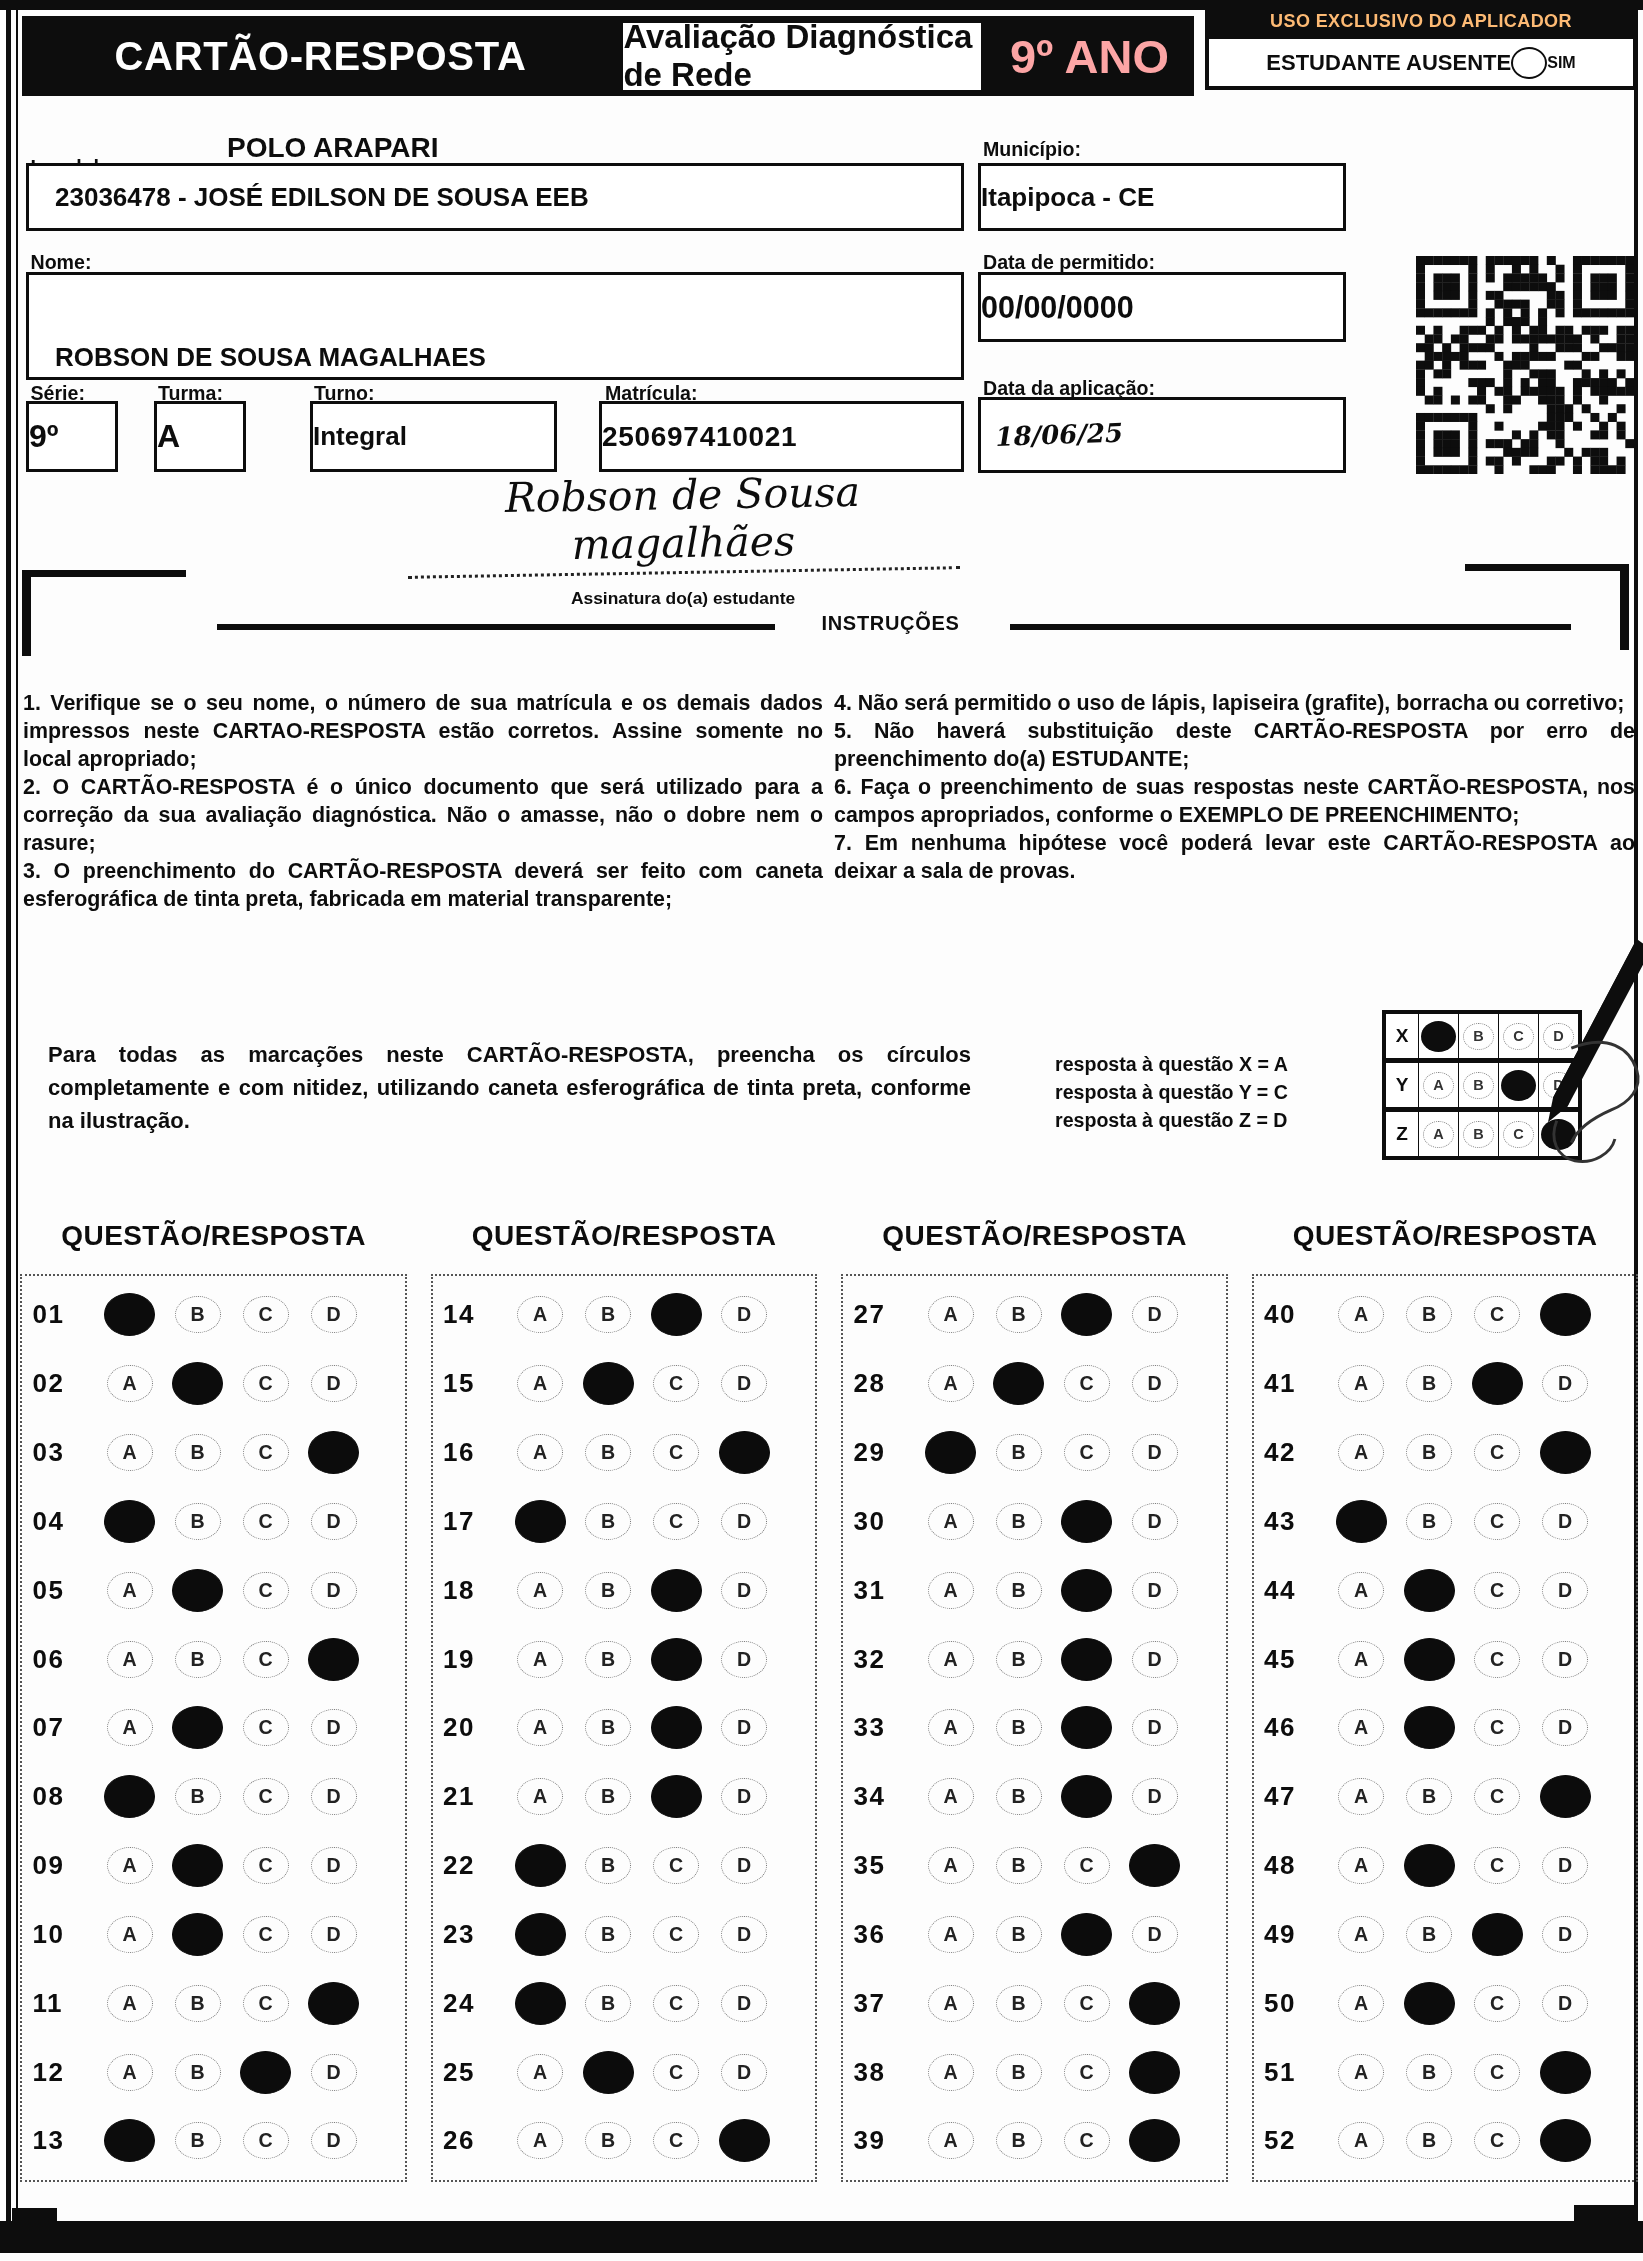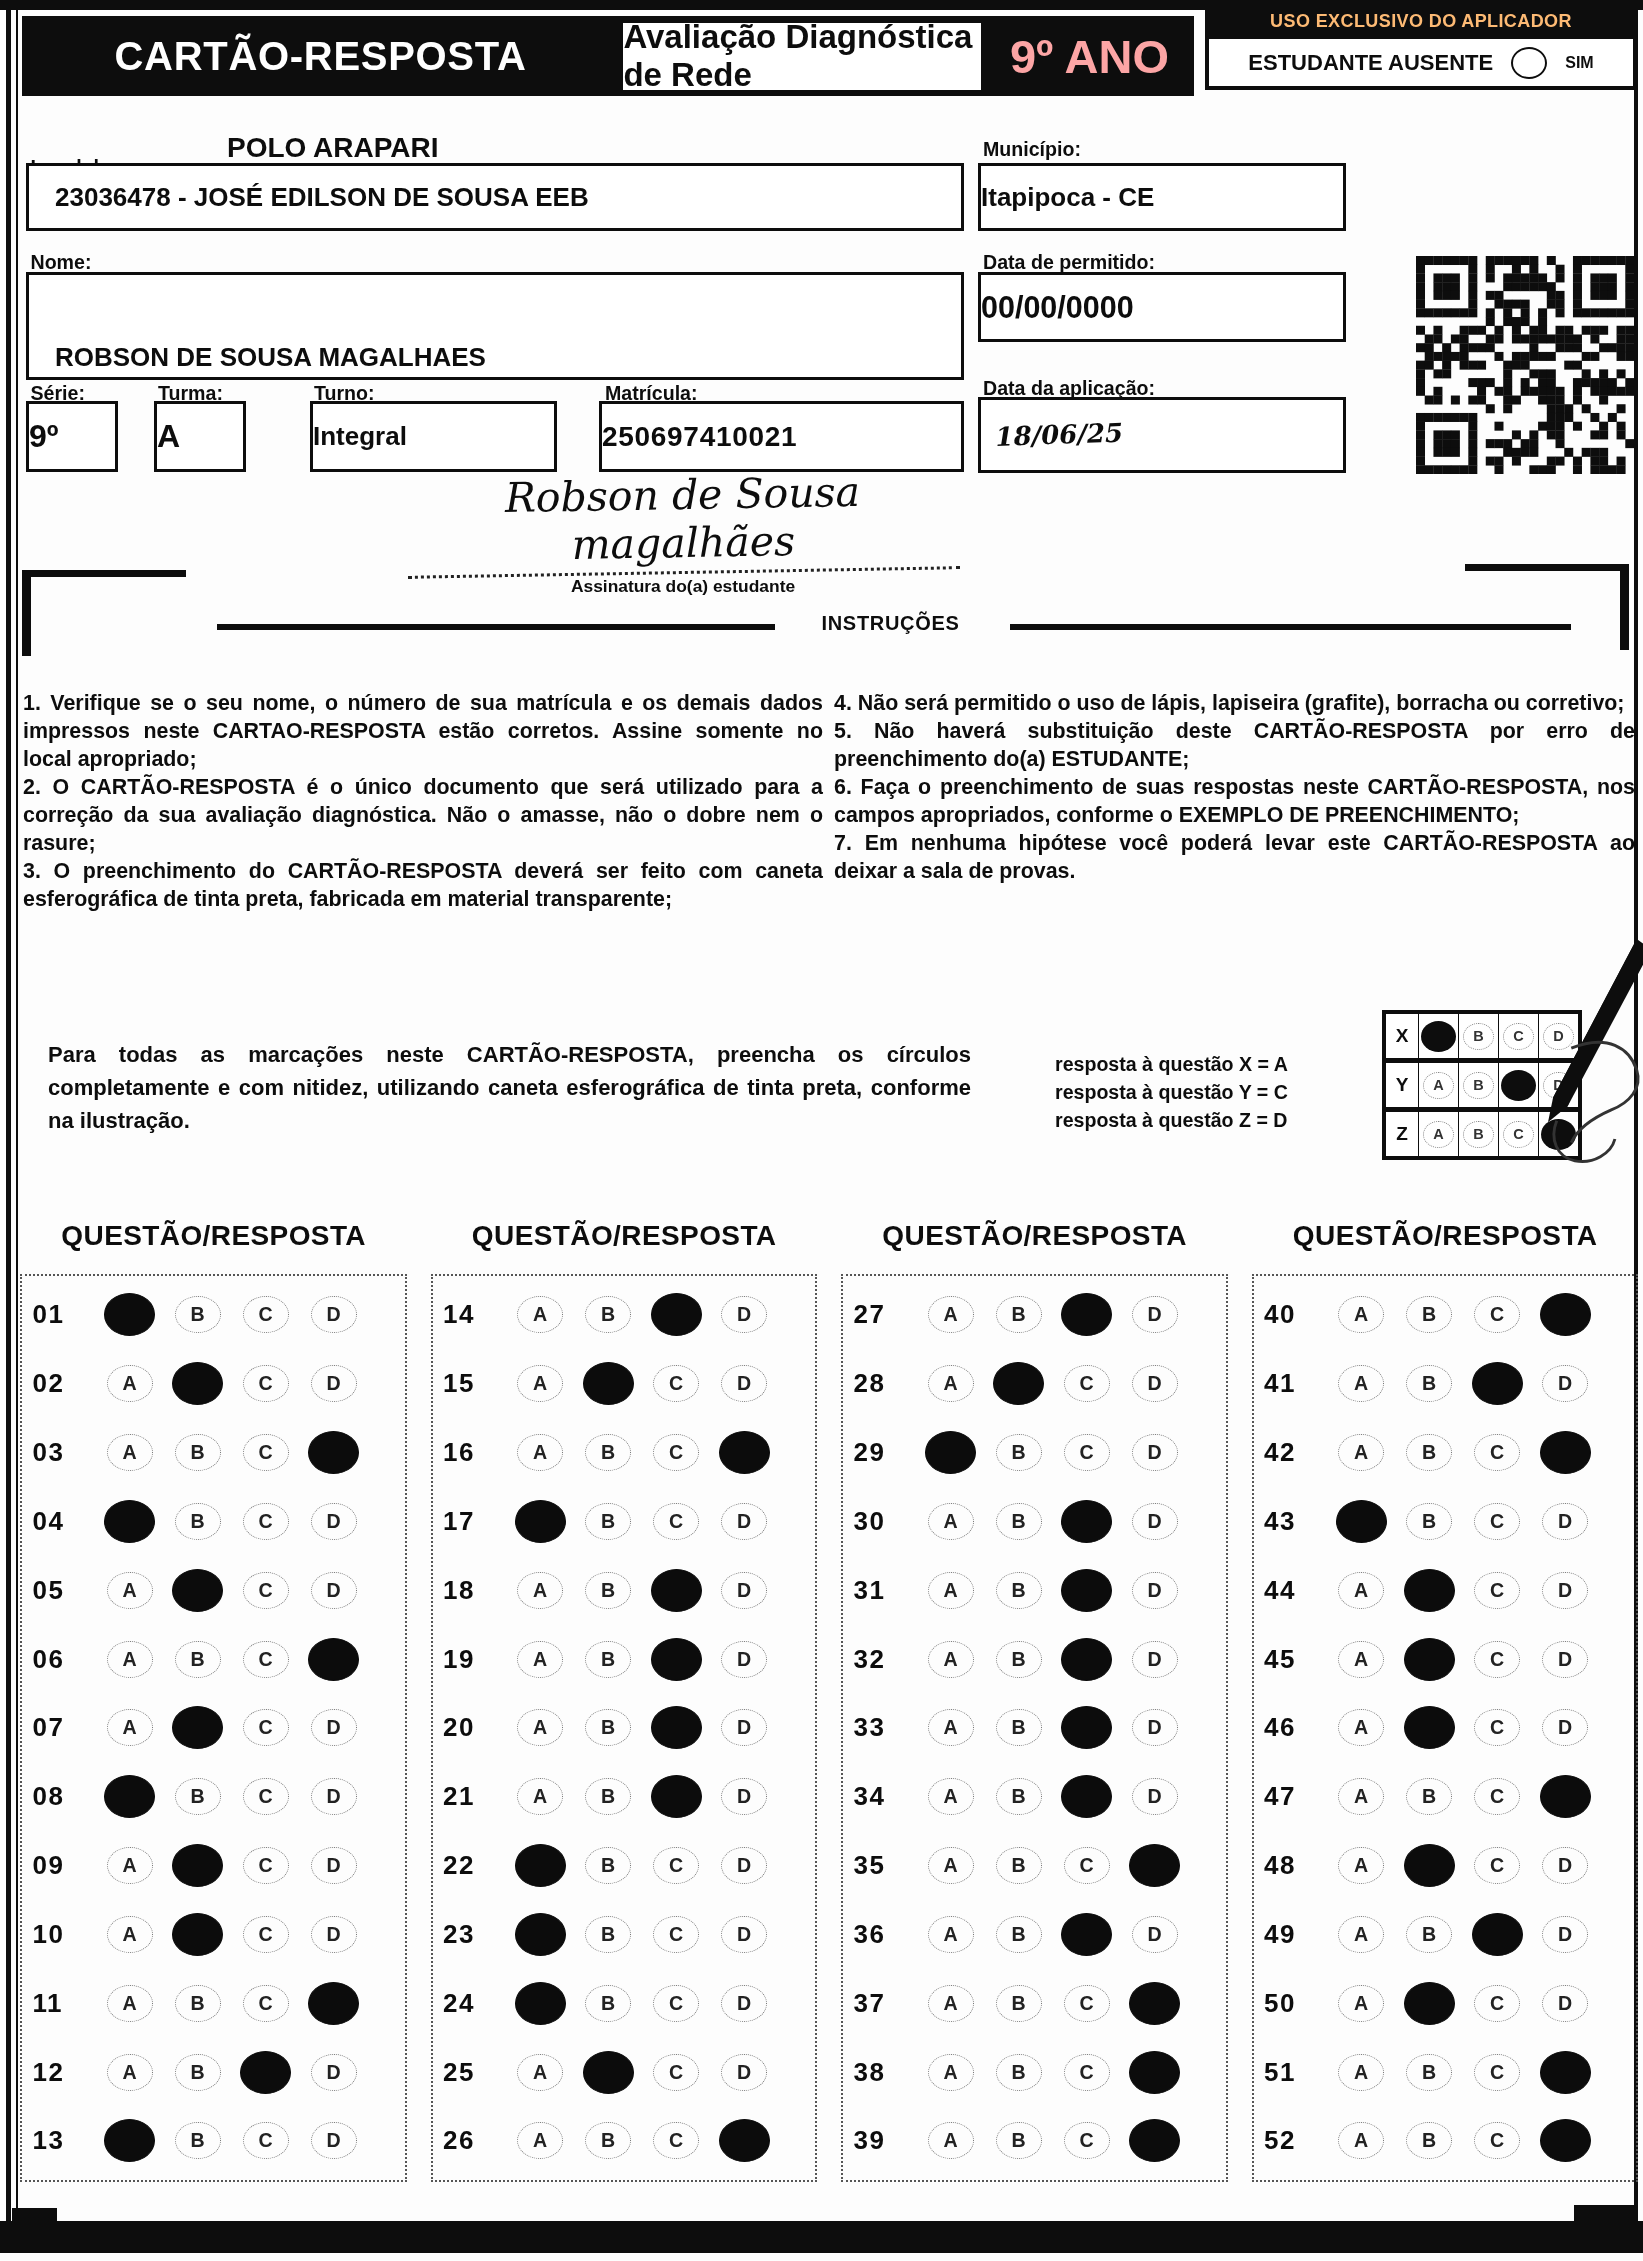--- a/index.html
+++ b/index.html
@@ -20,39 +20,39 @@
   .hd-title{width:597px;display:flex;align-items:center;justify-content:center;color:#fff;
             font-size:40px;font-weight:bold;letter-spacing:0.7px;}
   .hd-sub{flex:1;background:#fff;margin:6.5px 4.4px;display:flex;align-items:center;justify-content:center;
           font-size:33px;font-weight:bold;}
   .hd-grade{width:209px;display:flex;align-items:center;justify-content:center;color:#fca5a5;
             font-size:47px;font-weight:bold;}
   .aplicador-box{position:absolute;left:1205px;top:5.8px;width:432px;height:84px;background:#0d0d0d;}
   .aplicador-title{height:32px;display:flex;align-items:center;justify-content:center;color:#fdba74;
                    font-size:18px;font-weight:bold;letter-spacing:0.4px;}
   .aplicador-body{position:absolute;left:3.6px;top:33px;right:3.6px;bottom:3.6px;background:#fff;
-                  display:flex;align-items:center;justify-content:center;gap:18px;font-size:22px;font-weight:bold;}
+                  display:flex;align-items:center;justify-content:center;gap:0;font-size:22px;font-weight:bold;}
   .absent-circle{display:inline-block;width:32px;height:28px;border:2.2px solid #0d0d0d;border-radius:50%;}
   .sim{font-size:16px;font-weight:bold;}
 
   
   .lbl{position:absolute;font-size:19.6px;font-weight:bold;}
   .val-inline{position:absolute;font-size:28px;font-weight:bold;}
   .fbox{position:absolute;border:3.6px solid #0d0d0d;background:#fff;display:flex;align-items:center;}
   .fbox .v{font-size:26px;font-weight:bold;padding-left:26px;}
   .fbox.center{justify-content:flex-start;}
   .fbox.center .v{padding-left:0;}
   .fbox.bottom{align-items:flex-end;}
   .fbox.bottom .v{padding-bottom:4px;}
   .hand{font-family:"DejaVu Serif",serif;font-style:italic;}
   .date-hand{font-size:39px;transform:rotate(-2deg);font-weight:normal;}
   .sig-wrap{position:absolute;left:407px;top:471px;width:552px;text-align:center;}
   .sig-text{display:inline-block;font-size:41px;border-bottom:3.6px dotted #222;padding:0 19px 4.4px 19px;
             transform:rotate(-1deg);}
-  .sig-label{font-size:17.4px;font-weight:bold;margin-top:2px;}
+  .sig-label{font-size:17.4px;font-weight:bold;margin-top:14px;}
   #qr-code{position:absolute;left:1416px;top:256px;width:218px;height:218px;}
 
   
   .cmark{position:absolute;background:#0d0d0d;}
 
   
   .instr-line{position:absolute;height:5.8px;background:#0d0d0d;}
   .instr-title{position:absolute;left:785px;top:612px;width:211px;text-align:center;
                font-size:20px;font-weight:bold;letter-spacing:0.7px;}
   .instr-col{position:absolute;top:689px;font-size:21.4px;line-height:28px;font-weight:bold;

